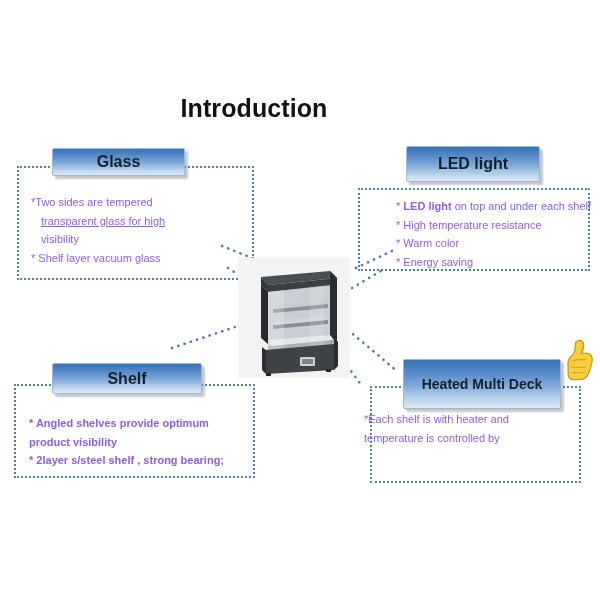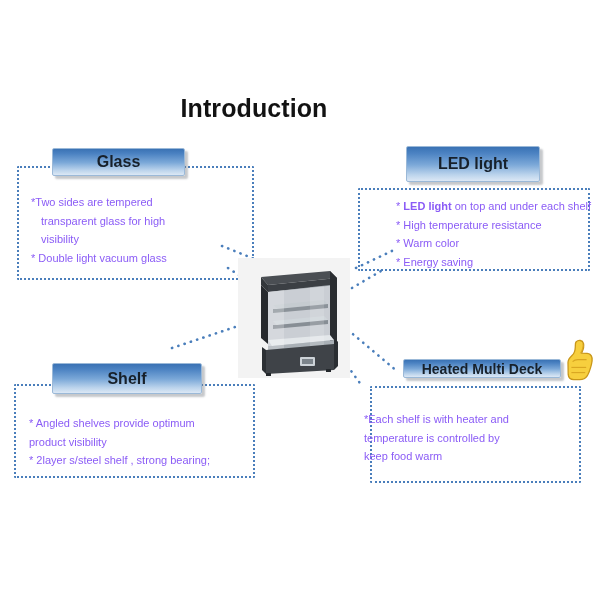--- a/index.html
+++ b/index.html
@@ -131,54 +131,53 @@
   </svg>
 
   <div class="slide-title">Introduction</div>
 
   <div class="dotbox" style="left:17px; top:166px; width:237px; height:114px;"></div>
   <div class="plate" style="left:52px; top:148px; width:133px; height:28px;">
     <span class="plate-label">Glass</span>
   </div>
   <div class="body-text" style="left:31px; top:193px; width:214px;">
     <div class="ln">*Two sides are tempered</div>
-    <div class="ln" style="padding-left:10px;">transparent glass for high</div>
+    <div class="ln" style="padding-left:10px;text-decoration:underline;">transparent glass for high</div>
     <div class="ln" style="padding-left:10px;">visibility</div>
-    <div class="ln">* Double light vacuum glass</div>
+    <div class="ln">* Shelf layer vacuum glass</div>
   </div>
 
   <div class="dotbox" style="left:358px; top:188px; width:232px; height:83px;"></div>
   <div class="plate" style="left:406px; top:146px; width:134px; height:36px;">
     <span class="plate-label">LED light</span>
   </div>
   <div class="body-text" style="left:368px; top:197px; width:218px;margin-left:28px;">
     <div class="ln">*&nbsp;<b>LED light</b><span> on top and under each shelf</span></div>
     <div class="ln">* High temperature resistance</div>
     <div class="ln">* Warm color</div>
     <div class="ln">* Energy saving</div>
   </div>
 
   <div class="dotbox" style="left:14px; top:384px; width:241px; height:94px;"></div>
   <div class="plate" style="left:52px; top:363px; width:150px; height:31px;">
     <span class="plate-label">Shelf</span>
   </div>
-  <div class="body-text" style="left:29px; top:414px; width:224px;">
+  <div class="body-text" style="left:29px; top:414px; width:224px;font-weight:bold;">
     <div class="ln">* Angled shelves provide optimum</div>
     <div class="ln">product visibility</div>
     <div class="ln">* 2layer s/steel shelf , strong bearing;</div>
   </div>
 
   <div class="dotbox" style="left:370px; top:386px; width:211px; height:97px;"></div>
-  <div class="plate small" style="left:403px; top:359px; width:158px; height:19px;">
+  <div class="plate small" style="left:403px; top:359px; width:158px; height:50px;">
     <span class="plate-label">Heated Multi Deck</span>
   </div>
   <div class="body-text" style="left:364px; top:410px; width:196px;">
     <div class="ln">*Each shelf is with heater and</div>
     <div class="ln">temperature is controlled by</div>
-    <div class="ln">keep food warm</div>
   </div>
 
   <div class="product">
     <svg viewBox="0 0 112 120" width="112" height="120" xmlns="http://www.w3.org/2000/svg">
       <rect x="0" y="0" width="112" height="120" fill="#f3f3f3"></rect>
 
       <polygon points="23,19 92,13 99,20 30,27" fill="#4a4e53"></polygon>
       <polygon points="23,19 30,27 30,34 23,27" fill="#33373b"></polygon>
       <polygon points="30,27 99,20 99,27 30,34" fill="#3b3f44"></polygon>
 

